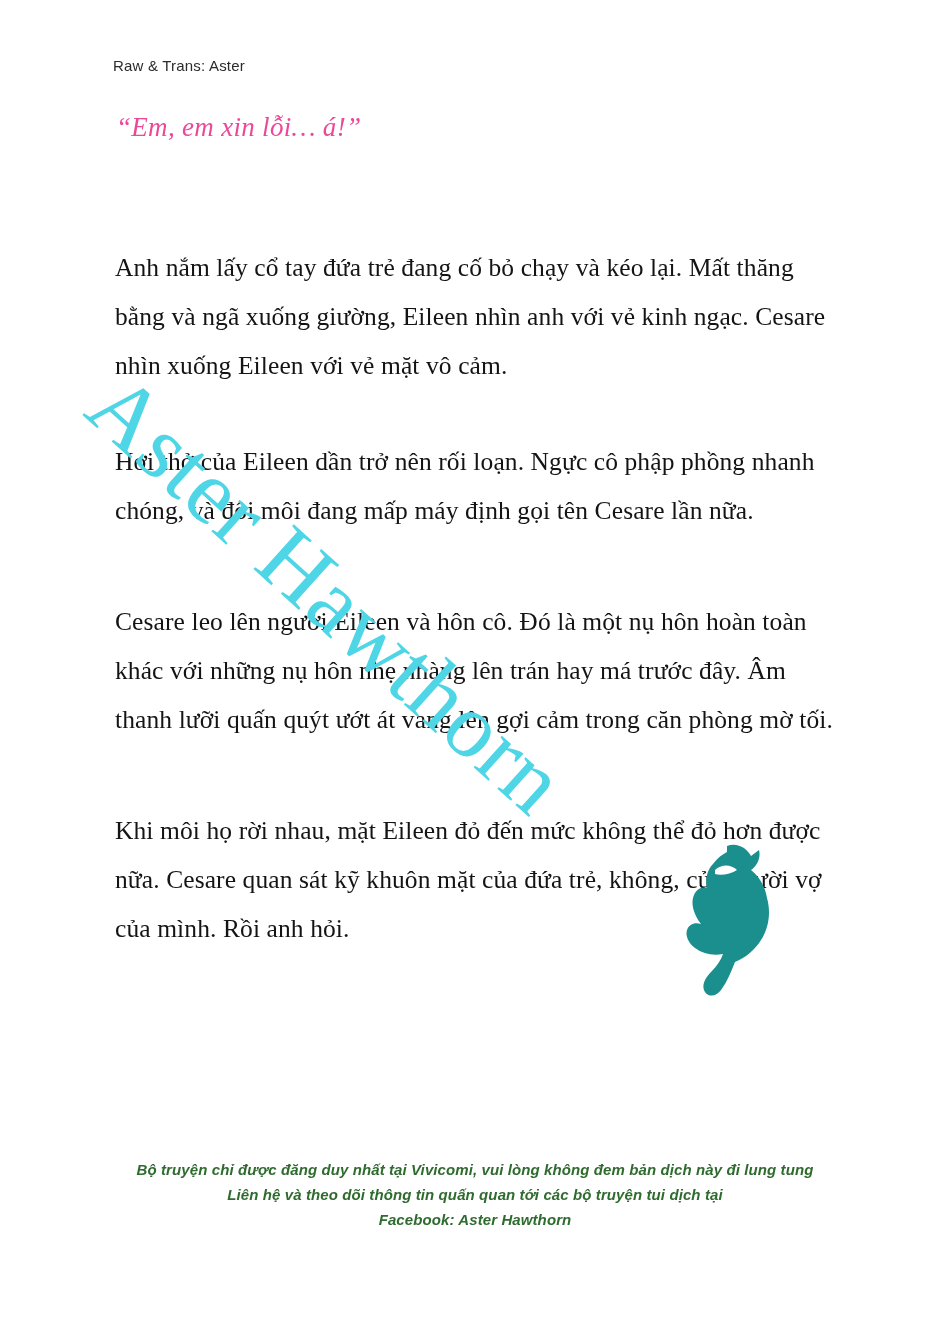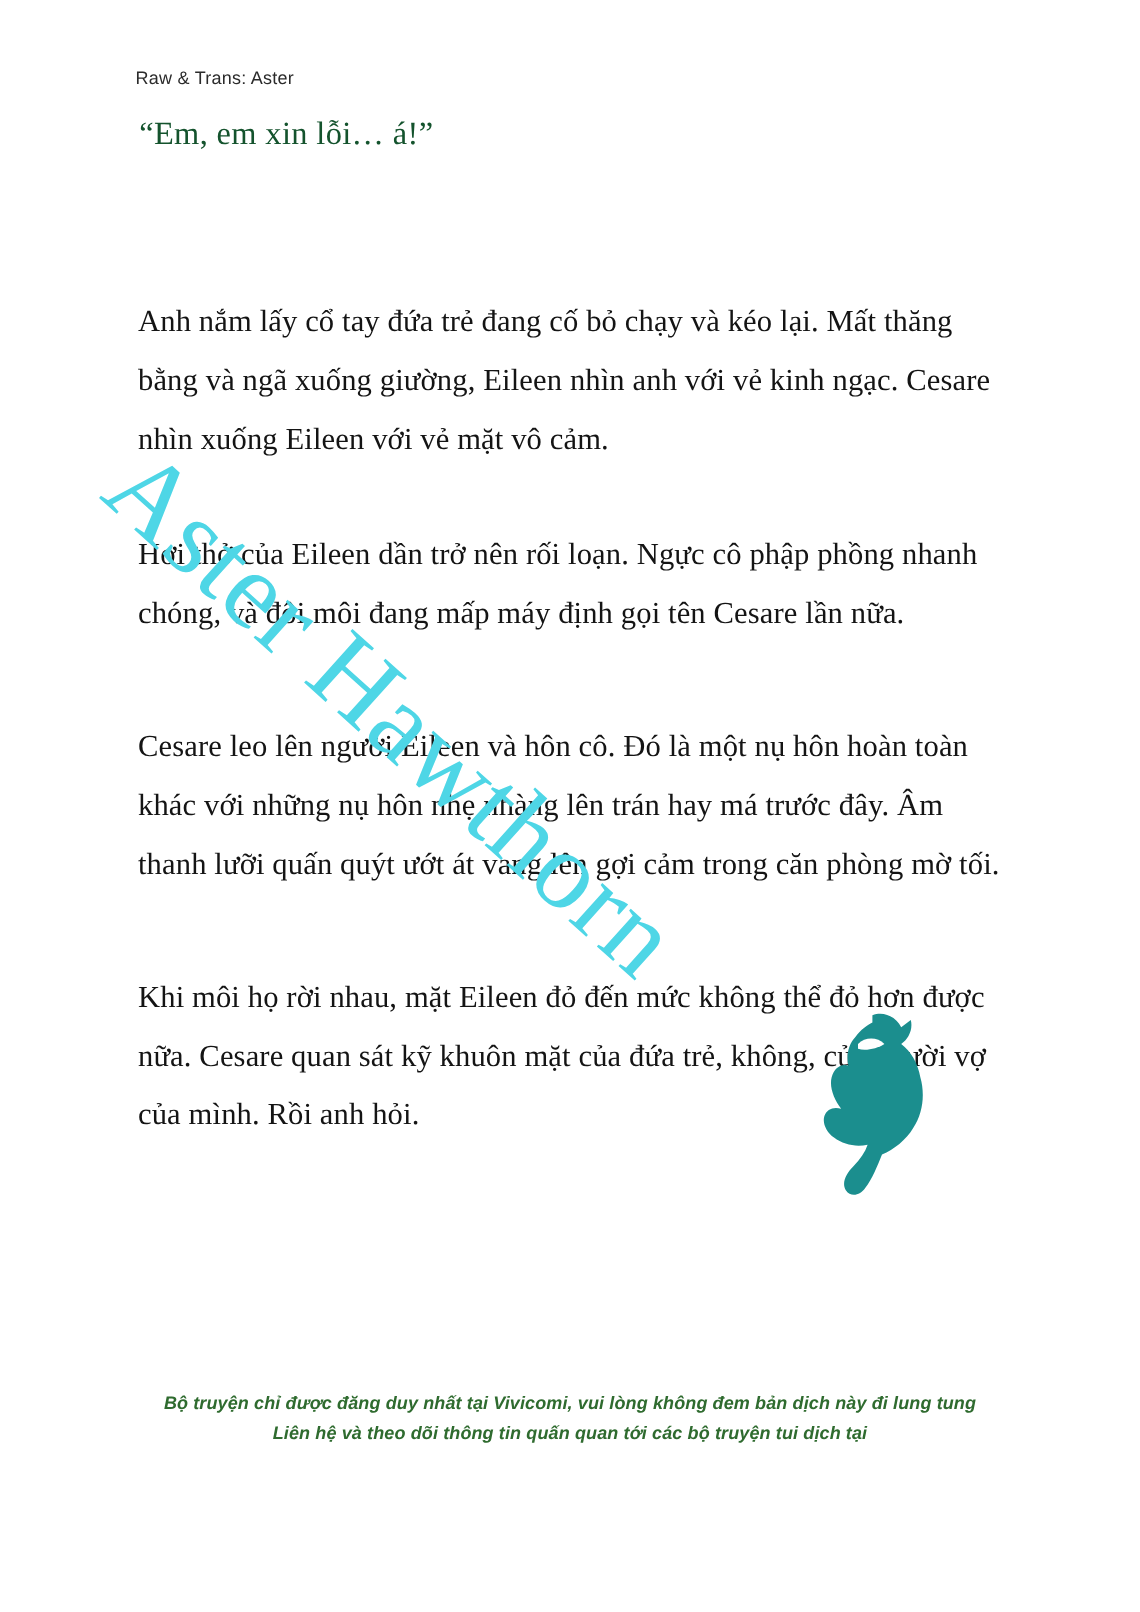--- a/index.html
+++ b/index.html
@@ -32,24 +32,25 @@
     font-size: 15px;
     color: #2b2b2b;
     letter-spacing: 0.2px;
     white-space: nowrap;
   }
 
   
   .dialogue-quote {
     position: absolute;
     left: 116px;
-    top: 96px;
+    top: 112px;
     font-family: "Liberation Serif", "DejaVu Serif", serif;
+    font-style: italic;
     font-size: 27px;
-    color: #14532d;
+    color: #ec4899;
     white-space: nowrap;
     letter-spacing: 0.3px;
   }
 
   
   .body-block {
     position: absolute;
     left: 115px;
     top: 243px;
     width: 730px;
@@ -165,19 +166,20 @@
                C34 84 40 82 46 84
                C40 76 36 66 38 58 C40 50 46 46 52 48
                C50 40 52 30 58 24 C62 18 68 14 72 12 Z" fill="#1b8e8e"></path>
       <path d="M60 30 C66 24 76 24 82 30 C76 34 66 36 60 34 Z" fill="#ffffff"></path>
     </svg>
   </div>
 
   <div class="footer-credit">
     <div class="credit-line">Bộ truyện chỉ được đăng duy nhất tại Vivicomi, vui lòng không đem bản dịch này đi lung tung</div>
     <div class="credit-line">Liên hệ và theo dõi thông tin quấn quan tới các bộ truyện tui dịch tại</div>
+    <div class="credit-line">Facebook: Aster Hawthorn</div>
   </div>
 
   <div class="site-logo">
     <div class="logo-text"><span class="logo-v">V</span><span>comycs</span></div>
   </div>
 
 </div>
 
 </body></html>

